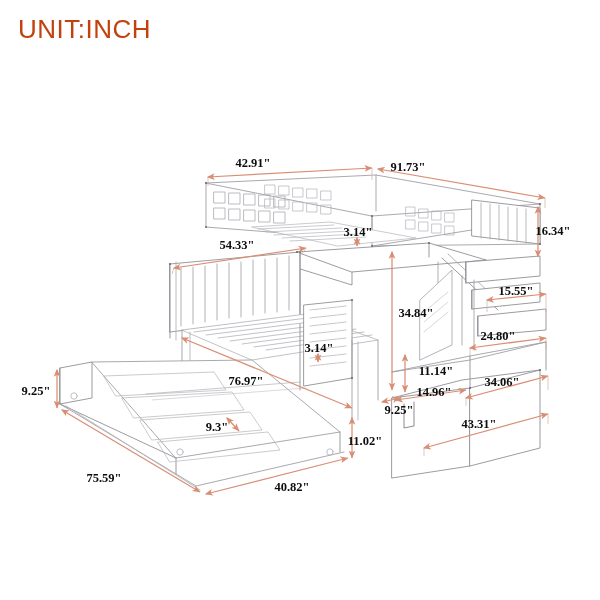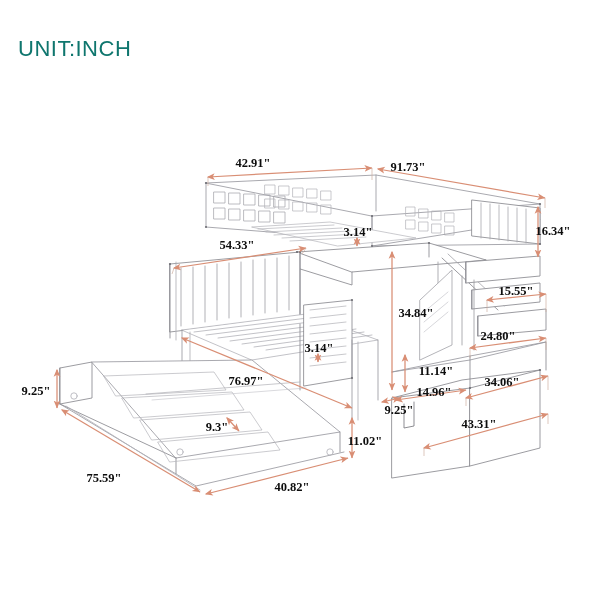--- a/index.html
+++ b/index.html
@@ -13,26 +13,25 @@
     height: 600px;
     background: #ffffff;
     overflow: hidden;
     font-family: "Liberation Sans", sans-serif;
   }
   #title {
     position: absolute;
     left: 18px;
     top: 14px;
     font-family: "Liberation Sans", sans-serif;
-    font-size: 22px;
+    font-size: 26px;
     font-weight: 400;
     letter-spacing: 0.5px;
-    color: #0f766e;
+    color: #c2410c;
     white-space: nowrap;
-    margin-top: 22px;
   }
   #drawing {
     position: absolute;
     left: 0;
     top: 0;
     width: 600px;
     height: 600px;
   }
   .dim-label {
     position: absolute;

